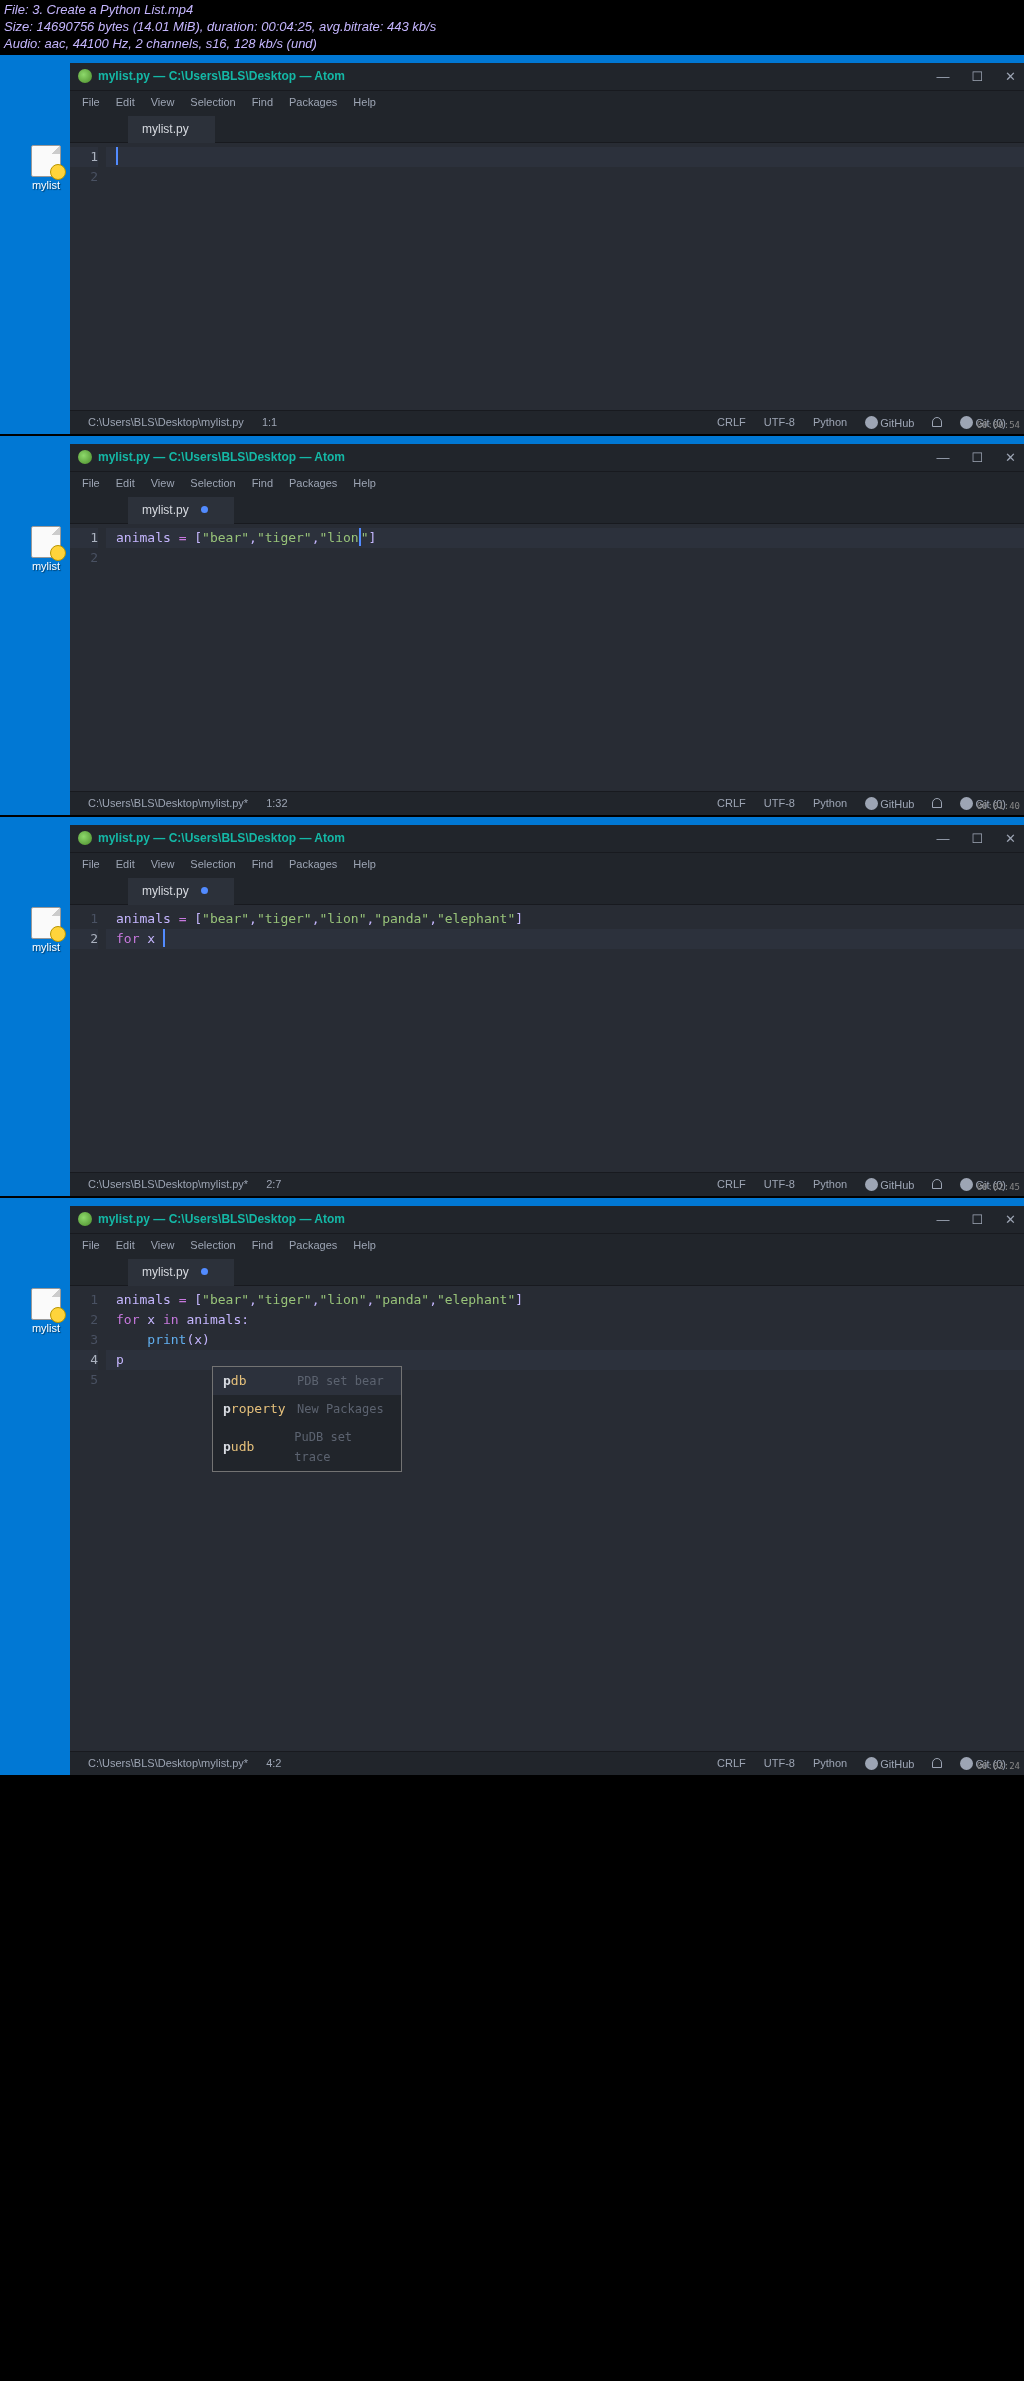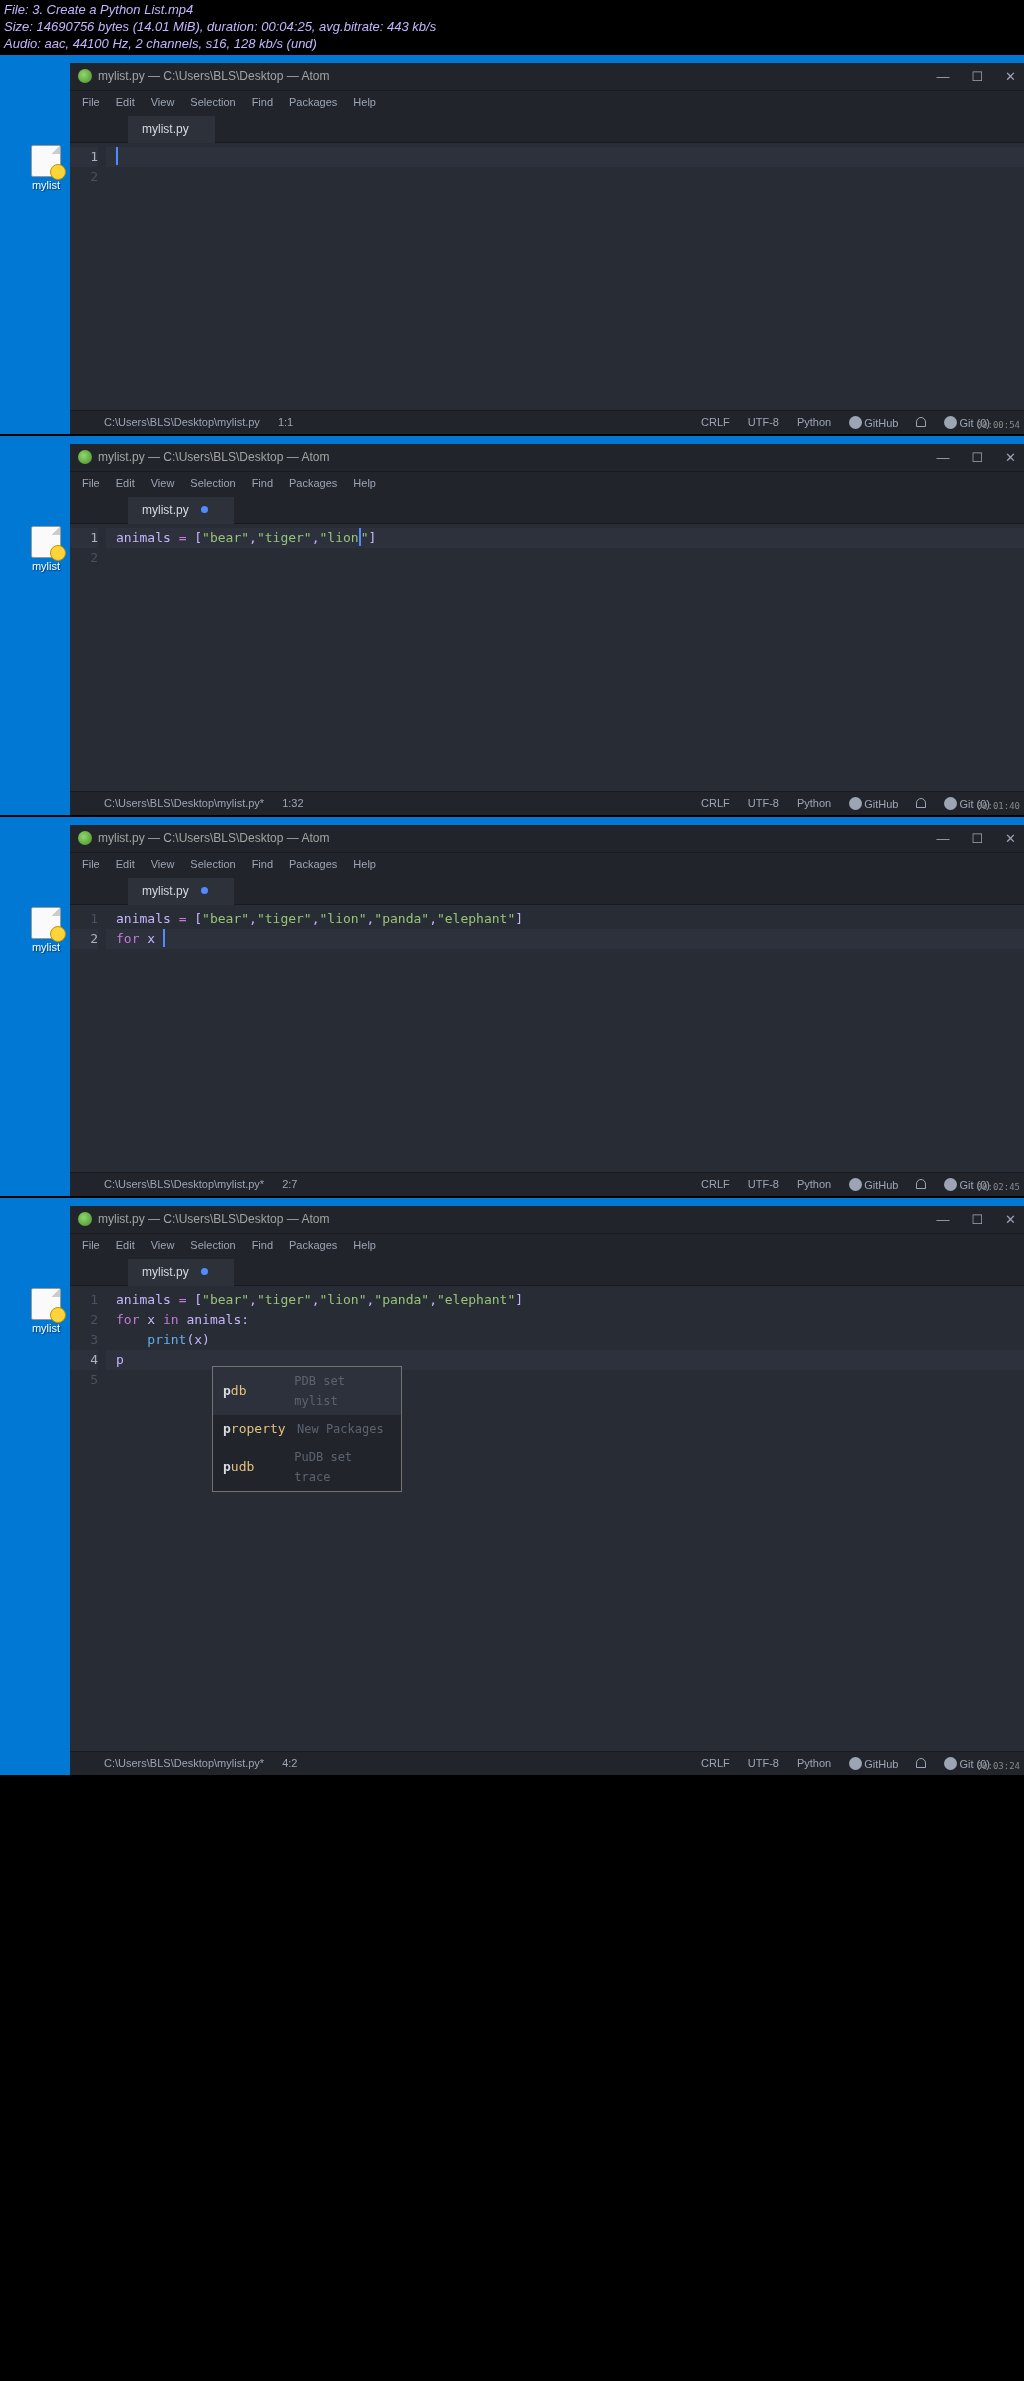--- a/index.html
+++ b/index.html
@@ -8,36 +8,36 @@
 .frame { position: relative; background: #0178d4; width: 1024px; height: 381px; border-bottom: 2px solid #000; }
 .frame:last-child { border-bottom: none; }
 .desktop-icon { position: absolute; left: 29px; top: 90px; width: 34px; text-align: center; }
 .desktop-icon .ico { width: 30px; height: 32px; background: #fafafa; border: 1px solid #999; border-radius: 2px; margin: 0 auto; position: relative; }
 .desktop-icon .ico::before { content: ""; position: absolute; top: 0; right: 0; width: 8px; height: 8px; background: linear-gradient(135deg, #fafafa 50%, #ccc 50%); }
 .desktop-icon .ico .py { position: absolute; bottom: -4px; right: -6px; width: 16px; height: 16px; background: #ffd43b; border-radius: 50%; border: 1px solid #b89500; }
 .desktop-icon .lbl { color: #fff; font-size: 11px; margin-top: 2px; text-shadow: 1px 1px 1px rgba(0,0,0,.5); }
 .window { position: absolute; left: 70px; top: 8px; right: 0; bottom: 0; background: #282c34; display: flex; flex-direction: column; }
 .titlebar { background: #21252b; height: 28px; display: flex; align-items: center; padding: 0 8px; border-bottom: 1px solid #181a1f; }
 .title-ico { width: 14px; height: 14px; background: radial-gradient(circle at 40% 40%, #8dd96b, #4a8a2a); border-radius: 50%; margin-right: 6px; }
-.title-txt { color: #a3a3a3; font-size: 12px; flex: 1; }
+.title-txt { color: #14b8a6; font-size: 12px; flex: 1; font-weight: bold; }
 .winbtns { display: flex; gap: 22px; color: #9da5b4; font-size: 13px; }
 .winbtns span { cursor: pointer; }
 .menubar { background: #21252b; height: 22px; display: flex; align-items: center; padding: 0 4px; font-size: 11px; color: #9da5b4; }
 .menubar span { padding: 2px 8px; }
 .tabbar { background: #21252b; height: 30px; display: flex; align-items: flex-end; padding-left: 58px; border-bottom: 1px solid #181a1f; }
 .tab { background: #2c313a; color: #d7dae0; font-size: 12px; padding: 6px 26px 6px 14px; position: relative; border-bottom: 1px solid #2c313a; margin-bottom: -1px; display: flex; align-items: center; gap: 8px; }
 .tab .dirty { width: 7px; height: 7px; background: #528bff; border-radius: 50%; margin-left: 4px; }
 .editor { flex: 1; background: #282c34; display: flex; font-family: "Menlo","Consolas",monospace; font-size: 13px; line-height: 20px; overflow: hidden; position: relative; }
 .gutter { width: 36px; background: #282c34; color: #495162; text-align: right; padding: 4px 8px 4px 0; user-select: none; }
 .code { flex: 1; padding: 4px 0; color: #abb2bf; }
 .code .ln { height: 20px; padding: 0 10px; white-space: pre; }
 .cursor-line { background: #2c313c; }
 .gutter .cursor-line { color: #abb2bf; } .c-p { color: #c678dd; } .c-g { color: #98c379; } .c-b { color: #61afef; } .c-gr { color: #c4b5fd; }
 .cursor { border-left: 2px solid #528bff; height: 18px; display: inline-block; vertical-align: middle; margin: -2px 0 0 0; }
-.statusbar { background: #21252b; height: 24px; display: flex; align-items: center; color: #9da5b4; font-size: 11px; padding: 0 34px; border-top: 1px solid #181a1f; }
+.statusbar { background: #21252b; height: 24px; display: flex; align-items: center; color: #9da5b4; font-size: 11px; padding: 0 18px; border-top: 1px solid #181a1f; }
 .statusbar .sl { flex: 1; display: flex; gap: 18px; }
 .statusbar .sr { display: flex; align-items: center; gap: 18px; }
 .ghico { display: inline-block; width: 13px; height: 13px; background: #9da5b4; border-radius: 50%; vertical-align: -2px; margin-right: 2px; }
 .overlay-stamp { position: absolute; right: 4px; bottom: 4px; color: #888; font-size: 9px; font-family: monospace; z-index: 5; pointer-events: none; }
 .autocomplete { position: absolute; left: 142px; top: 80px; background: #21252b; border: 1px solid #737373; width: 190px; font-family: "Menlo","Consolas",monospace; font-size: 13px; color: #9da5b4; }
 .autocomplete .row { display:flex; padding: 4px 10px; gap: 12px; align-items: center; }
 .autocomplete .row .kw { color: #e5c07b; width: 62px; }
 .autocomplete .row.sel { background: #2c313c; }
 .autocomplete .row .hint { color: #5c6370; font-size: 12px; }
 .autocomplete .bold { font-weight: bold; color: #d7dae0; }
@@ -272,21 +272,21 @@
           <div class="code">
             <div class="ln"><span class="c-gr">animals </span><span class="c-p">=</span><span class="c-gr"> [</span><span class="c-g">"bear"</span><span class="c-gr">,</span><span class="c-g">"tiger"</span><span class="c-gr">,</span><span class="c-g">"lion"</span><span class="c-gr">,</span><span class="c-g">"panda"</span><span class="c-gr">,</span><span class="c-g">"elephant"</span><span class="c-gr">]</span></div>
             <div class="ln"><span class="c-p">for</span><span class="c-gr"> x </span><span class="c-p">in</span><span class="c-gr"> animals:</span></div>
             <div class="ln"><span class="c-gr">    </span><span class="c-b">print</span><span class="c-gr">(x)</span></div>
             <div class="ln cursor-line"><span class="c-gr">p</span></div>
             <div class="ln"></div>
           </div>
           <div class="autocomplete">
             <div class="row sel">
               <span class="kw"><span class="bold">p</span>db</span>
-              <span class="hint">PDB set mylist</span>
+              <span class="hint">PDB set bear</span>
             </div>
             <div class="row">
               <span class="kw"><span class="bold">p</span>roperty</span>
               <span class="hint">New Packages</span>
             </div>
             <div class="row">
               <span class="kw"><span class="bold">p</span>udb</span>
               <span class="hint">PuDB set trace</span>
             </div>
           </div>

